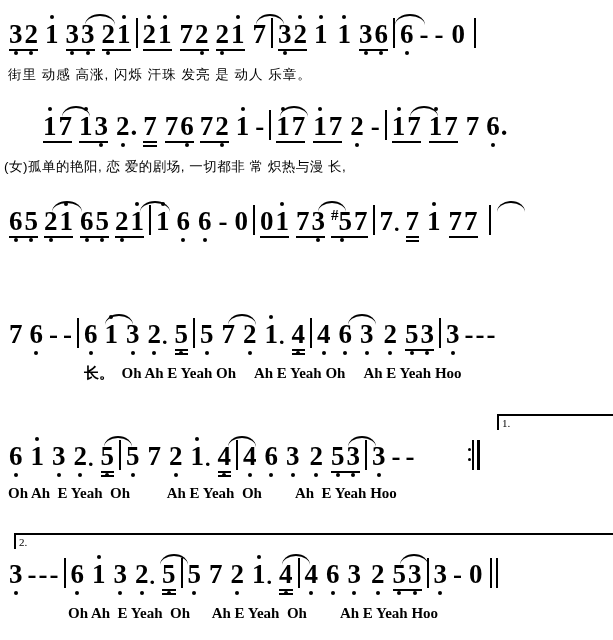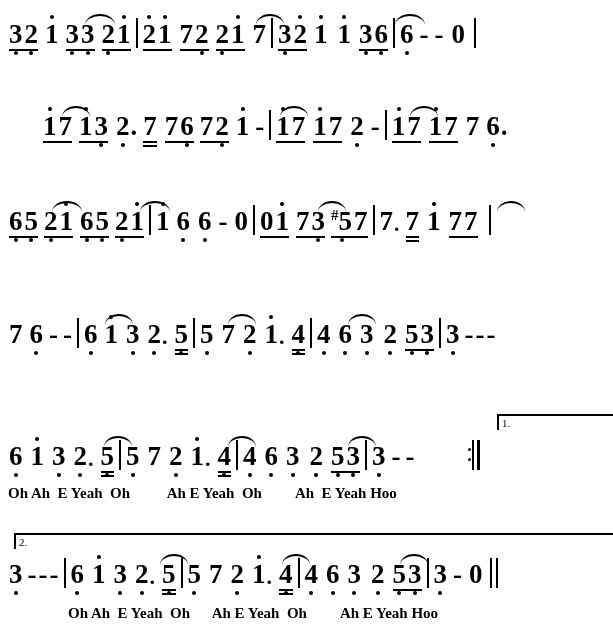--- a/index.html
+++ b/index.html
@@ -246,20 +246,23 @@
       <span class="note oct-dn">6</span>
       <span class="sp" style="width:4px"></span>
       <span class="note">-</span>
       <span class="sp" style="width:4px"></span>
       <span class="note">-</span>
       <span class="sp" style="width:6px"></span>
       <span class="note">0</span>
       <span class="bar" style="margin-left:8px;"></span>
     </div>
   </div>
+  <div class="lyrics-row" style="position:absolute; left:8px; top:68px; letter-spacing:1px;">
+    <span>街里 动感   高涨,  闪烁 汗珠   发亮   是 动人   乐章。</span>
+  </div>
 
   <div class="system" style="position:absolute; left:0; top:110px; width:613px;">
     <div class="tie" style="left:62px; top:-4px; width:28px;"></div>
     <div class="tie" style="left:280px; top:-4px; width:28px;"></div>
     <div class="tie" style="left:410px; top:-4px; width:28px;"></div>
 
     <div class="notes-row" style="padding-left:42px;">
       <span class="beam">
         <span class="note oct-up">1</span>
           <span class="note">7</span>
@@ -313,20 +316,23 @@
       <span class="beam">
         <span class="note oct-up">1</span>
           <span class="note">7</span>
       </span>
       <span class="sp" style="width:6px"></span>
       <span class="note">7</span>
       <span class="sp" style="width:5px"></span>
       <span class="note oct-dn">6</span>
         <span>.</span>
     </div>
+  </div>
+  <div class="lyrics-row" style="position:absolute; left:4px; top:160px; letter-spacing:0.5px;">
+    <span>(女)孤单的艳阳, 恋    爱的剧场,  一切都非 常      炽热与漫   长,</span>
   </div>
 
   <div class="system" style="position:absolute; left:0; top:205px; width:613px;">
     <div class="tie" style="left:52px; top:-4px; width:30px;"></div>
     <div class="tie" style="left:140px; top:-4px; width:30px;"></div>
     <div class="tie" style="left:318px; top:-4px; width:28px;"></div>
     <div class="tie" style="left:497px; top:-4px; width:28px;"></div>
 
     <div class="notes-row" style="padding-left:8px;">
       <span class="beam">
@@ -444,20 +450,23 @@
           <span class="note oct-dn">3</span>
       </span>
       <span class="bar"></span>
       <span class="note oct-dn">3</span>
       <span class="sp" style="width:3px"></span>
       <span class="note">-</span>
       <span class="note">-</span>
       <span class="note">-</span>
     </div>
   </div>
+  <div class="lyrics-row latin" style="position:absolute; left:84px; top:366px;">
+    <span style="white-space:pre;">长。  Oh Ah E Yeah Oh     Ah E Yeah Oh     Ah E Yeah Hoo</span>
+  </div>
 
   <div class="volta" style="left:497px; top:414px; width:116px;">
     <span>1.</span>
   </div>
   <div class="system" style="position:absolute; left:0; top:440px; width:613px;">
     <div class="tie" style="left:104px; top:-4px; width:28px;"></div>
     <div class="tie" style="left:228px; top:-4px; width:28px;"></div>
     <div class="tie" style="left:348px; top:-4px; width:28px;"></div>
 
     <div class="notes-row" style="padding-left:8px;">

